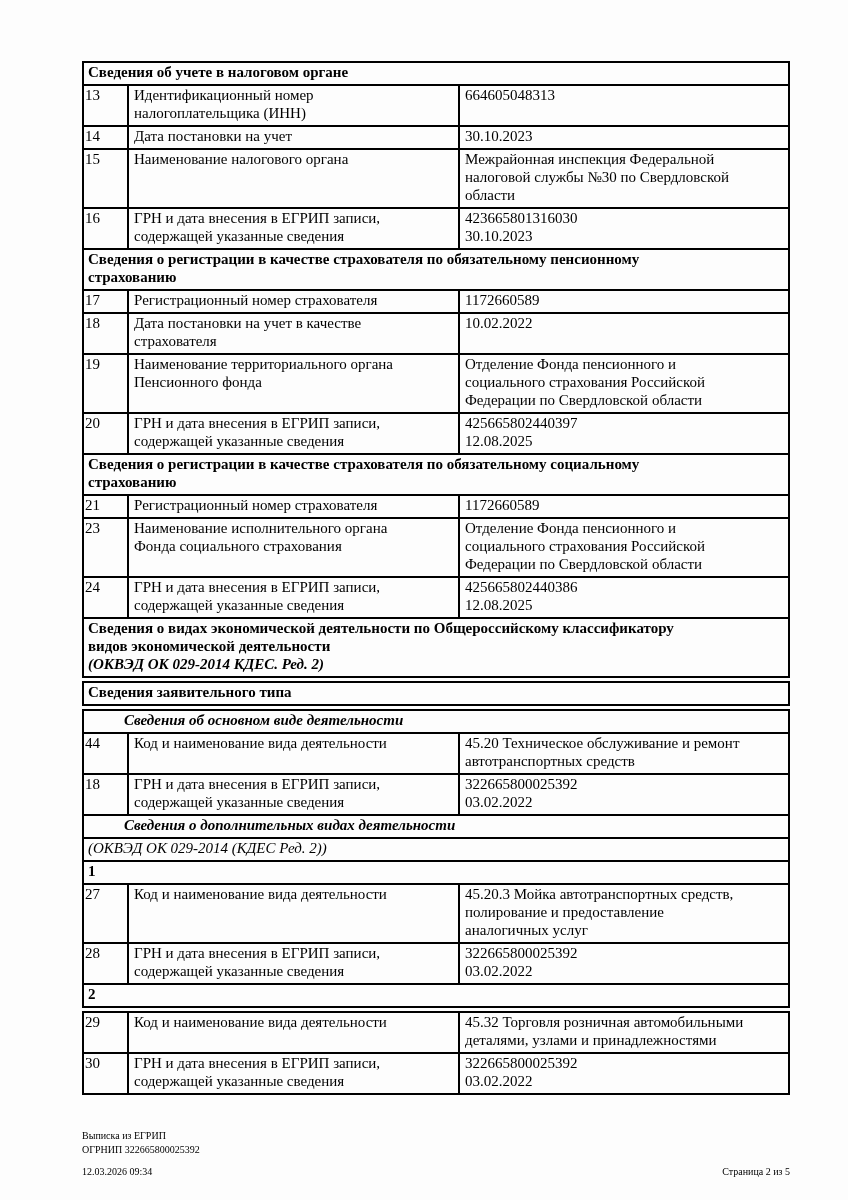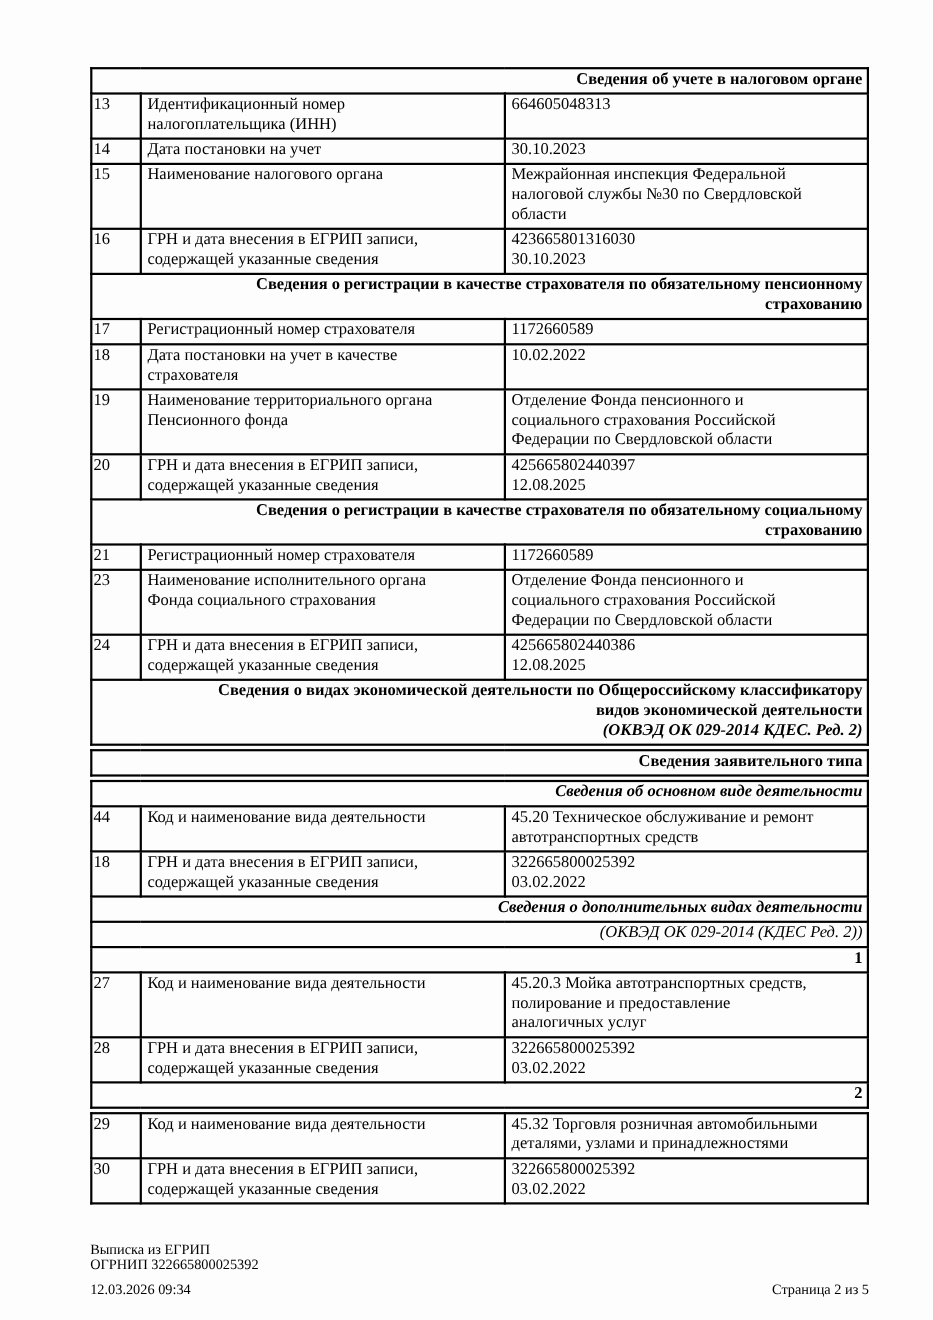--- a/index.html
+++ b/index.html
@@ -30,34 +30,34 @@
     font-size:15px;
     line-height:18px;
     white-space:pre-line;
     overflow:hidden;
   }
   td.num{
     text-align:left;
     padding:0 1px 3px;
   }
   td.sec{
-    text-align:right;
+    text-align:left;
     font-weight:bold;
     padding:0 4px 3px;
     margin-left:32px;
   }
   td.sec.ital, .ital{font-style:italic;padding-left:40px;}
   td.sec.plain-ital{font-weight:normal;font-style:italic;}
   .sec-note{font-weight:bold;font-style:italic;}
   .footer{
     position:absolute;
     left:82px;
     top:1129px;
     width:708px;
-    font-size:13px;
+    font-size:10px;
     line-height:14px;
   }
   .footer-row2{
     display:flex;
     justify-content:space-between;
     align-items:baseline;
   }
   .footer-center{
     position:absolute;
     left:0;right:0;

